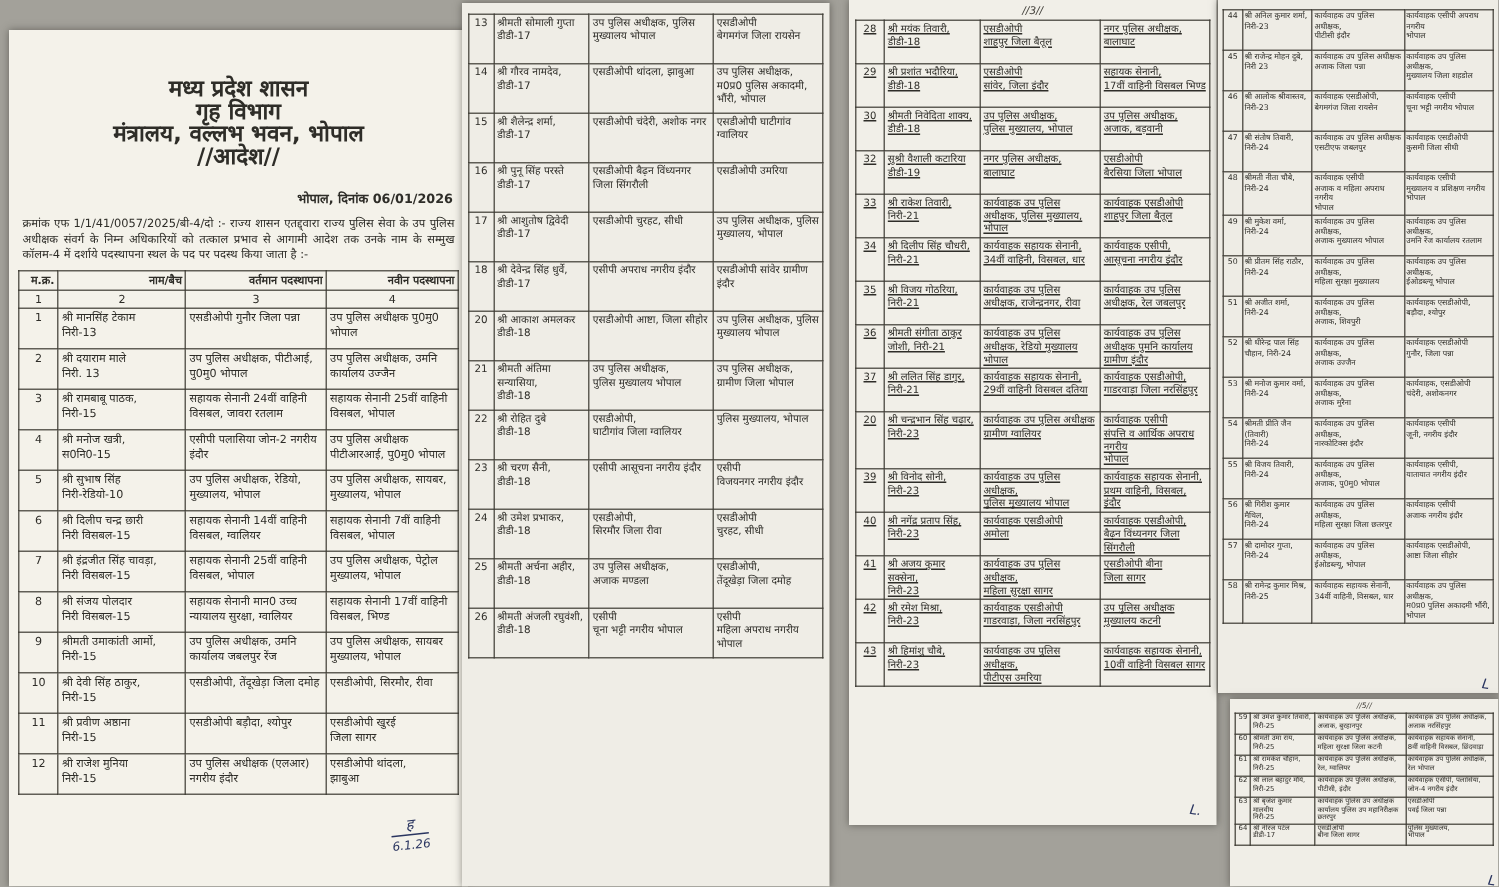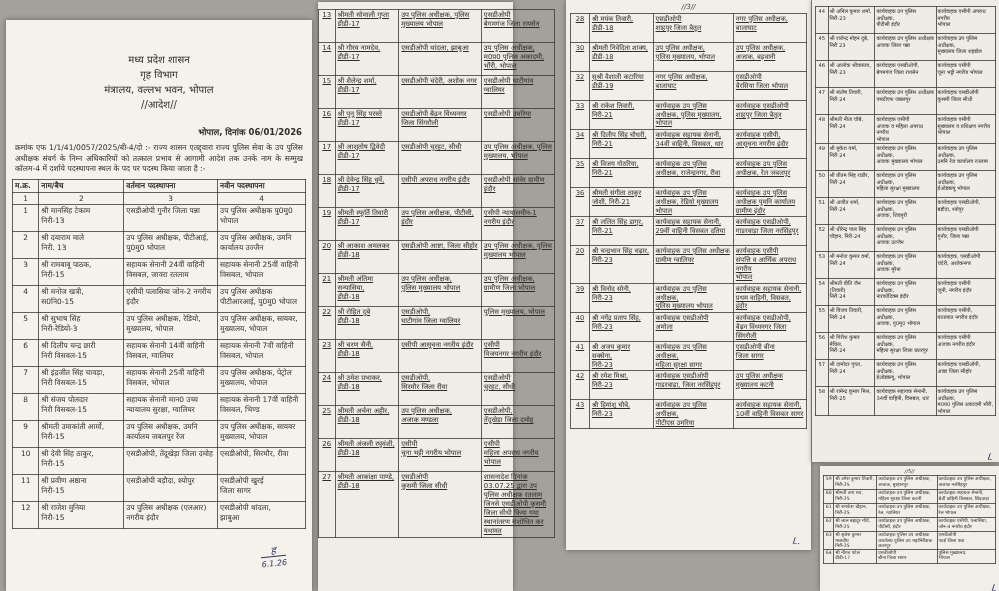--- a/index.html
+++ b/index.html
@@ -4,33 +4,33 @@
 <style>
   html,body{margin:0;padding:0;}
   body{
     width:999px;height:591px;position:relative;overflow:hidden;
     background:#a3a19a;
     font-family:"DejaVu Sans","Liberation Sans",sans-serif;
     color:#2e2d28;
   }
   .page{position:absolute;box-shadow:0 0 5px rgba(40,38,32,.5);}
   #page1{left:6px;top:20px;width:306px;height:571px;background:#f4f2ea;}
-  #page2{left:318px;top:2px;width:195px;height:589px;background:#efede6;text-decoration:underline;}
+  #page2{left:308px;top:2px;width:245px;height:589px;background:#efede6;}
   #page3{left:566px;top:0px;width:245px;height:550px;background:#f1efe8;}
   #page4{left:812px;top:0px;width:187px;height:462px;background:#eeece5;}
   #page5{left:820px;top:466px;width:179px;height:125px;background:#f0eee7;}
 
-  .letterhead{ text-align:center; margin-top:32px; font-weight:normal; font-size:10px; line-height:15px;}
+  .letterhead{ text-align:center; margin-top:32px; font-weight:bold; font-size:15px; line-height:15px;}
   .place-date{ text-align:right; font-weight:bold; font-size:8.5px; margin:14px 10px 0 0;}
   .order-text{ font-size:7.6px; line-height:1.4; text-align:justify; margin:6px 9px 4px 9px;}
 
   table{border-collapse:collapse;table-layout:fixed;}
   td,th{border:1px solid rgba(60,58,50,.8); vertical-align:top; padding:1px 2px;
         white-space:pre-line; overflow:hidden;}
-  th{font-weight:bold;text-align:left;vertical-align:middle;}
+  th{font-weight:bold;text-align:right;vertical-align:middle;}
   td.num{text-align:center;}
   tr.colnums td{text-align:center;height:10px;}
 
   #page1 table{margin:4px auto 0 auto;width:294px;font-size:7.4px;line-height:1.3;}
   #page1 td{height:24px;}
   #page1 tr.colnums td{height:9px;}
 
   #page2 table{margin:7px auto 0 auto;width:237px;font-size:6.9px;line-height:1.3;}
   #page2 td{height:30px;}
 
@@ -109,21 +109,21 @@
         <tr>
           <td class="num">4</td>
           <td>श्री मनोज खत्री,
 स0नि0-15</td>
           <td>एसीपी पलासिया जोन-2 नगरीय इंदौर</td>
           <td>उप पुलिस अधीक्षक पीटीआरआई, पु0मु0 भोपाल</td>
         </tr>
         <tr>
           <td class="num">5</td>
           <td>श्री सुभाष सिंह
-निरी-रेडियो-3</td>
+निरी-रेडियो-10</td>
           <td>उप पुलिस अधीक्षक, रेडियो, मुख्यालय, भोपाल</td>
           <td>उप पुलिस अधीक्षक, सायबर, मुख्यालय, भोपाल</td>
         </tr>
         <tr>
           <td class="num">6</td>
           <td>श्री दिलीप चन्द्र छारी
 निरी विसबल-15</td>
           <td>सहायक सेनानी 14वीं वाहिनी विसबल, ग्वालियर</td>
           <td>सहायक सेनानी 7वीं वाहिनी विसबल, भोपाल</td>
         </tr>
@@ -226,27 +226,20 @@
           <td>उप पुलिस अधीक्षक, पुलिस मुख्यालय, भोपाल</td>
         </tr>
         <tr>
           <td class="num">18</td>
           <td>श्री देवेन्द्र सिंह धुर्वे,
 डीडी-17</td>
           <td>एसीपी अपराध नगरीय इंदौर</td>
           <td>एसडीओपी सांवेर ग्रामीण इंदौर</td>
         </tr>
         <tr>
-          <td class="num">19</td>
-          <td>श्रीमती स्फूर्ति तिवारी
-डीडी-17</td>
-          <td>उप पुलिस अधीक्षक, पीटीसी, इंदौर</td>
-          <td>एसीपी न्यायालयीन-1 नगरीय इंदौर</td>
-        </tr>
-        <tr>
           <td class="num">20</td>
           <td>श्री आकाश अमलकर
 डीडी-18</td>
           <td>एसडीओपी आष्टा, जिला सीहोर</td>
           <td>उप पुलिस अधीक्षक, पुलिस मुख्यालय भोपाल</td>
         </tr>
         <tr>
           <td class="num">21</td>
           <td>श्रीमती अंतिमा सन्यासिया,
 डीडी-18</td>
@@ -290,28 +283,20 @@
 तेंदूखेड़ा जिला दमोह</td>
         </tr>
         <tr>
           <td class="num">26</td>
           <td>श्रीमती अंजली रघुवंशी,
 डीडी-18</td>
           <td>एसीपी
 चूना भट्टी नगरीय भोपाल</td>
           <td>एसीपी
 महिला अपराध नगरीय भोपाल</td>
-        </tr>
-        <tr>
-          <td class="num">27</td>
-          <td>श्रीमती आकांक्षा पाण्डे,
-डीडी-18</td>
-          <td>एसडीओपी
-कुसमी जिला सीधी</td>
-          <td>शासनादेश दिनांक 03.07.25 द्वारा उप पुलिस अधीक्षक रतलाम जिनसे एसडीओपी कुसमी जिला सीधी किया गया स्थानांतरण संशोधित कर यथावत</td>
         </tr>
       </tbody>
   </table>
 </div>
 
 <div class="page" id="page3">
   <div class="page-number">//3//</div>
   <table>
     <colgroup>
         <col style="width:8%">
@@ -323,20 +308,29 @@
         <tr>
           <td class="num">28</td>
           <td>श्री मयंक तिवारी,
 डीडी-18</td>
           <td>एसडीओपी
 शाहपुर जिला बैतूल</td>
           <td>नगर पुलिस अधीक्षक,
 बालाघाट</td>
         </tr>
         <tr>
+          <td class="num">29</td>
+          <td>श्री प्रशांत भदौरिया,
+डीडी-18</td>
+          <td>एसडीओपी
+सांवेर, जिला इंदौर</td>
+          <td>सहायक सेनानी,
+17वीं वाहिनी विसबल भिण्ड</td>
+        </tr>
+        <tr>
           <td class="num">30</td>
           <td>श्रीमती निवेदिता शाक्य,
 डीडी-18</td>
           <td>उप पुलिस अधीक्षक,
 पुलिस मुख्यालय, भोपाल</td>
           <td>उप पुलिस अधीक्षक,
 अजाक, बड़वानी</td>
         </tr>
         <tr>
           <td class="num">32</td>

